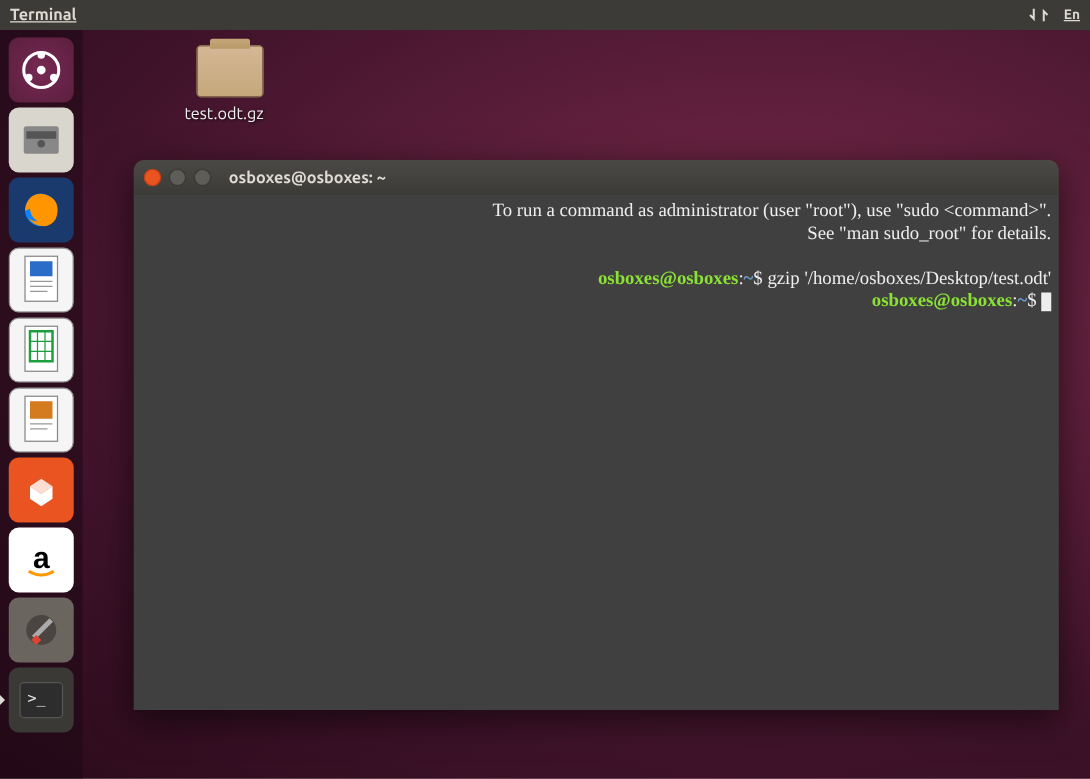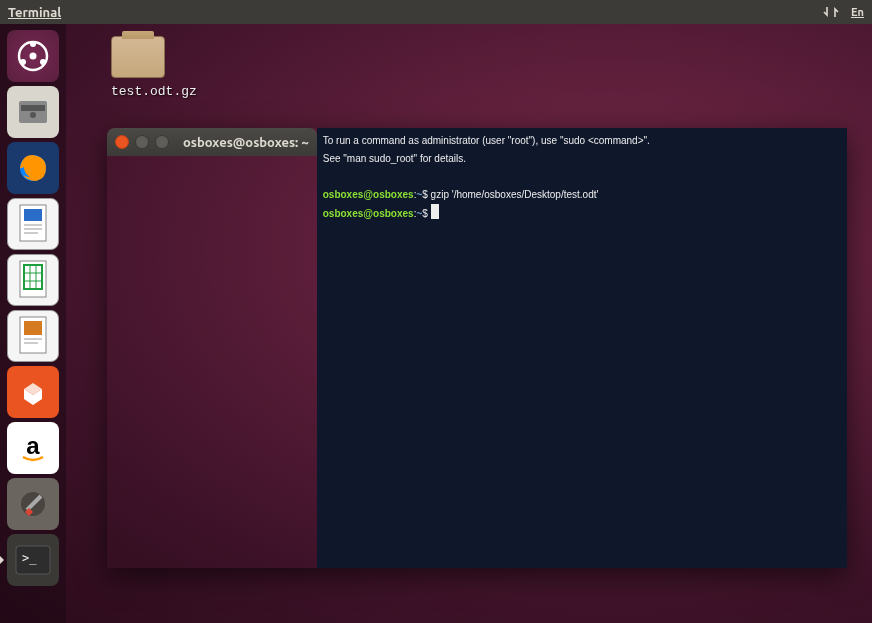--- a/index.html
+++ b/index.html
@@ -73,23 +73,22 @@
       top: 24px;
       left: 66px;
       right: 0;
       bottom: 0;
     }
     .desktop-icon {
       position: absolute;
       width: 100px;
       display: flex;
       flex-direction: column;
-      align-items: flex-start;
+      align-items: flex-end;
       cursor: pointer;
-      font-family: Liberation Mono, monospace;
     }
     .desktop-icon-img {
       width: 54px;
       height: 42px;
       background: linear-gradient(#d4b896, #c4a77a);
       border: 1px solid #8a7050;
       border-radius: 4px;
       position: relative;
     }
     .desktop-icon-img::before {
@@ -107,20 +106,22 @@
     }
     .terminal-window {
       position: absolute;
       left: 41px;
       top: 104px;
       width: 740px;
       height: 440px;
       border-radius: 8px 8px 0 0;
       box-shadow: 0 8px 30px rgba(0,0,0,0.6);
       display: flex;
+      flex-direction: column;
+      text-align: right;
     }
     .terminal-titlebar {
       height: 28px;
       background: linear-gradient(#4a4945, #3c3b37);
       border-radius: 8px 8px 0 0;
       display: flex;
       align-items: center;
       padding: 0 8px;
       gap: 6px;
     }
@@ -133,24 +134,24 @@
     .btn-min { background: #5f5d57; border: 1px solid #3a3935; }
     .btn-max { background: #5f5d57; border: 1px solid #3a3935; }
     .terminal-title {
       color: #dfdbd2;
       font-size: 13px;
       margin-left: 8px;
       font-weight: bold;
     }
     .terminal-body {
       flex: 1;
-      background: #0f172a;
+      background: #404040;
       padding: 4px 6px;
-      font-family: Liberation Sans, sans-serif;
-      font-size: 10px;
+      font-family: Liberation Serif, serif;
+      font-size: 15px;
       line-height: 18px;
       color: #eee;
       white-space: pre-wrap;
     }
     .t-user { color: #8ae234; font-weight: bold; }
     .t-host { color: #8ae234; font-weight: bold; }
     .t-path { color: #729fcf; font-weight: bold; }
     .t-cmd { color: #eee; }
     .cursor-block {
       display: inline-block;

